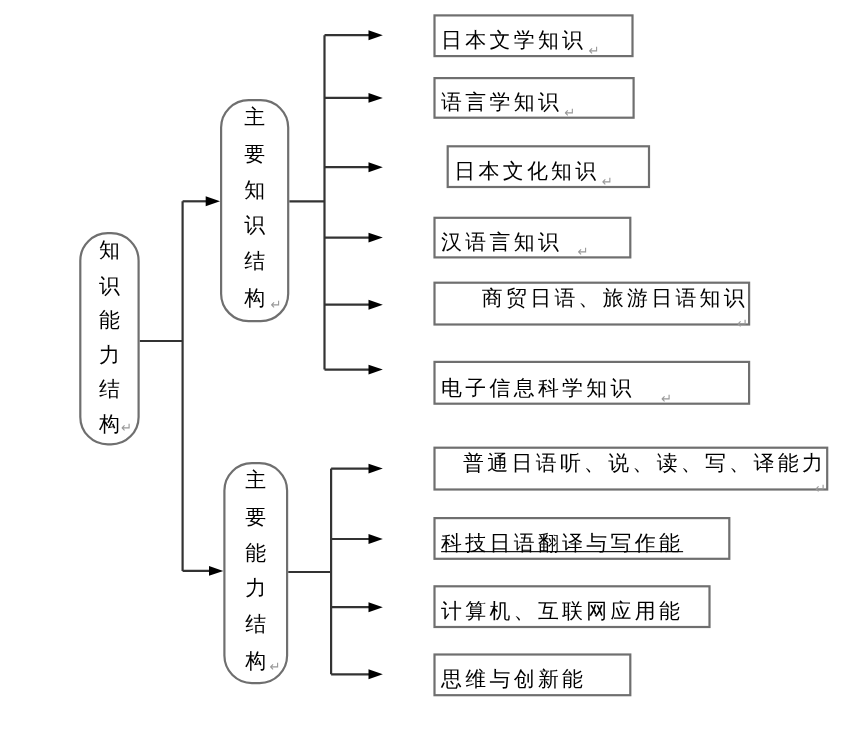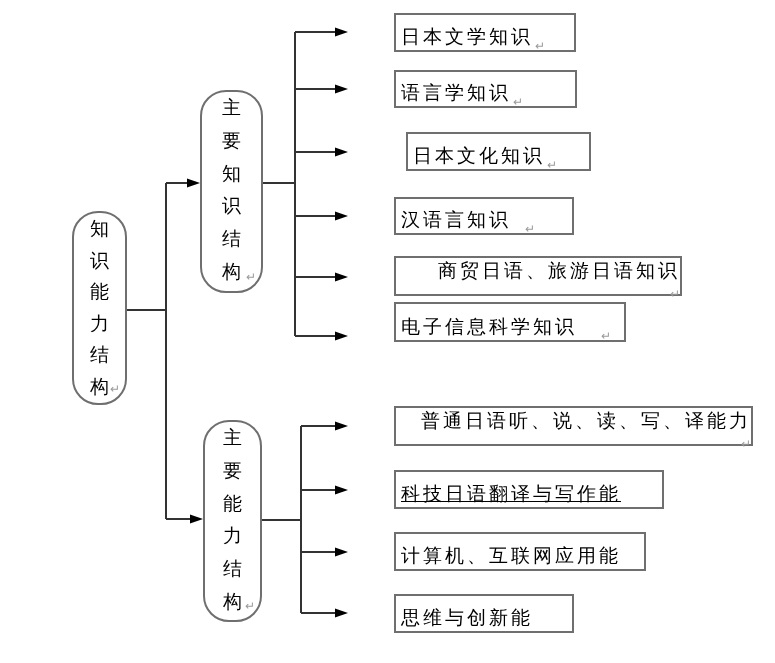--- a/index.html
+++ b/index.html
@@ -132,21 +132,21 @@
     <span class="mark">↵</span>
   </div>
   <div class="node hbox" style="left:348px; top:197px; width:180px; height:38px;gap:12px;">
     <span>汉语言知识</span>
     <span class="mark">↵</span>
   </div>
   <div class="node hbox" style="left:348px; top:256px; width:288px; height:40px;flex-direction:column;">
     <span>商贸日语、旅游日语知识</span>
     <span class="mark">↵</span>
   </div>
-  <div class="node hbox" style="left:348px; top:302px; width:232px; height:40px;gap:22px;">
+  <div class="node hbox" style="left:348px; top:328px; width:288px; height:40px;gap:22px;">
     <span>电子信息科学知识</span>
     <span class="mark">↵</span>
   </div>
 
   <div class="node hbox" style="left:348px; top:406px; width:359px; height:40px;flex-direction:column;">
     <span>普通日语听、说、读、写、译能力</span>
     <span class="mark">↵</span>
   </div>
   <div class="node hbox" style="left:348px; top:470px; width:270px; height:39px;text-decoration:underline;">
     <span>科技日语翻译与写作能</span>

